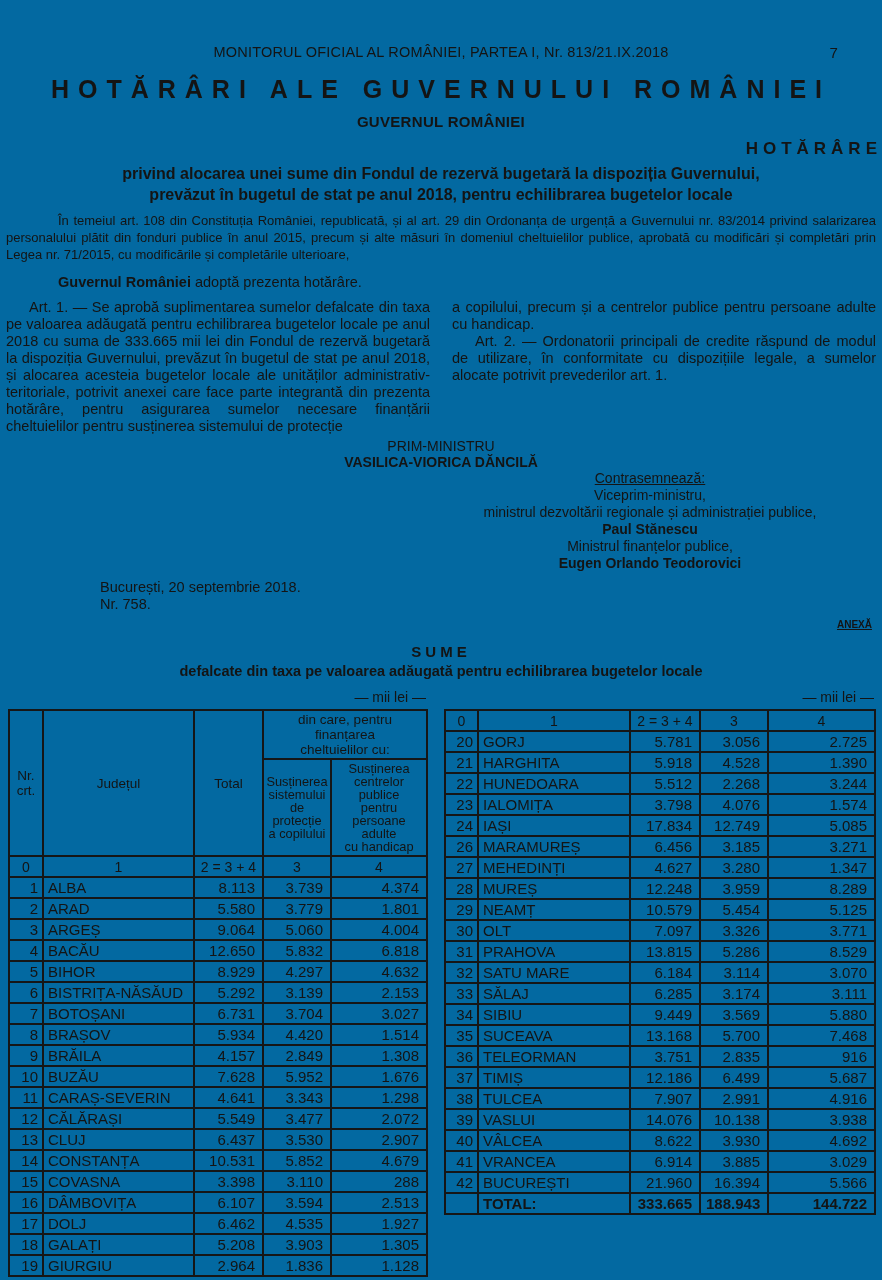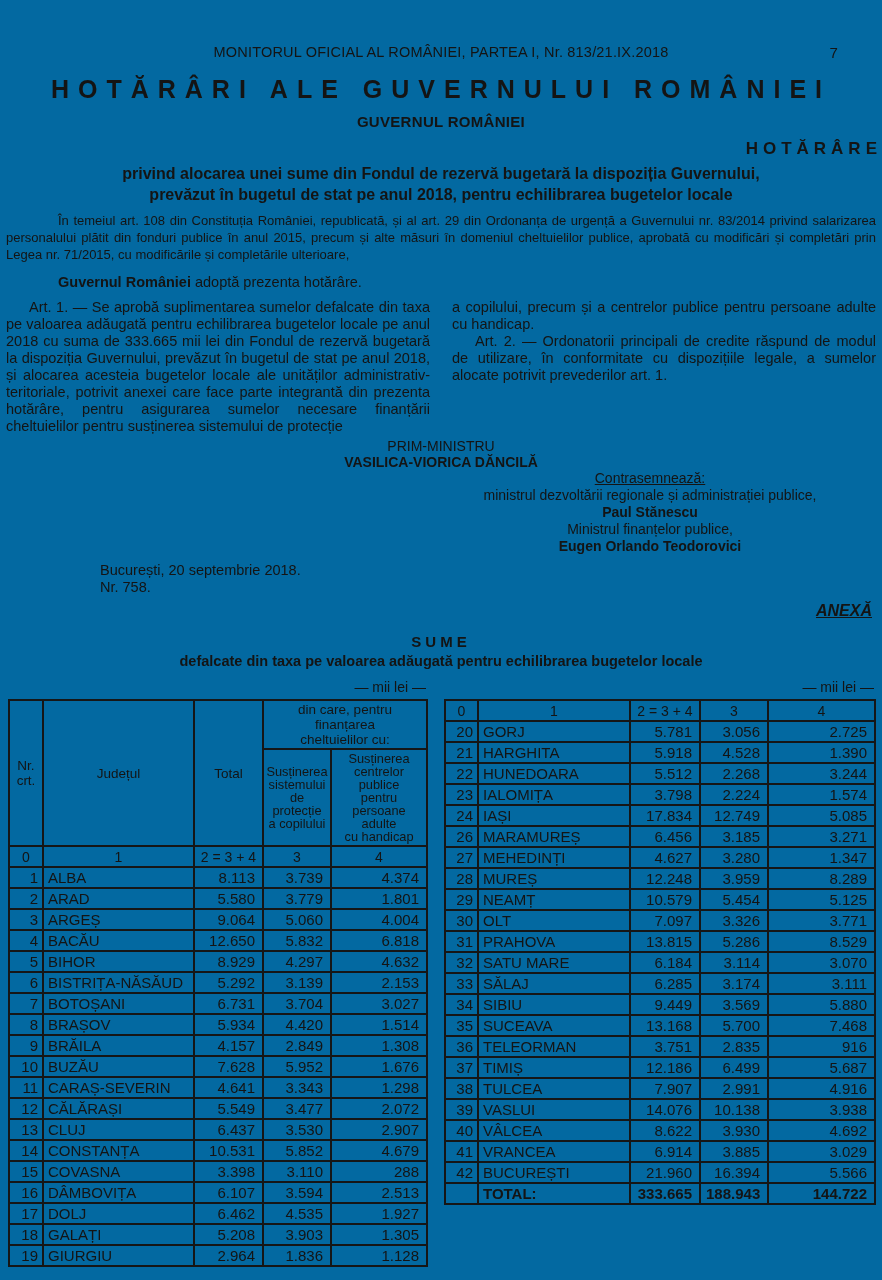--- a/index.html
+++ b/index.html
@@ -27,21 +27,21 @@
   .articles .col{width:427px;font-size:14.5px;line-height:17px;text-align:justify;}
   .articles p{margin:0;}
   .articles p.indent{text-indent:23px;}
   
   .pm-block{margin-top:3px;text-align:center;font-size:14px;line-height:16px;}
   .pm-name{font-weight:bold;}
   .countersign{margin-left:430px;width:440px;text-align:center;font-size:14px;line-height:17px;}
   .countersign .label{text-decoration:underline;text-align:center;}
   .countersign .bold{font-weight:bold;}
   .date-block{margin:7px 0 0 100px;font-size:14.5px;line-height:17px;}
-  .annex-label{margin:6px 10px 0 0;text-align:right;font-size:16px;font-style:italic;font-weight:bold;text-decoration:underline;}
+  .annex-label{margin:6px 10px 0 0;text-align:right;font-size:10px;font-weight:bold;text-decoration:underline;}
   
   .annex-title{margin-top:13px;text-align:center;font-size:15px;font-weight:bold;letter-spacing:4px;}
   .annex-subtitle{margin-top:3px;text-align:center;font-size:14.5px;font-weight:bold;}
   
   .tables{display:flex;justify-content:space-between;align-items:flex-start;margin:10px 8px 0 8px;}
   .tbl-wrap-left{width:418px;}
   .tbl-wrap-right{width:430px;}
   .unit-note{text-align:right;font-size:14px;margin-bottom:4px;}
   table.data-table{border-collapse:collapse;width:100%;table-layout:fixed;}
   .data-table th,.data-table td{border:2px solid #161616;padding:1px 5px;font-weight:normal;}
@@ -91,20 +91,21 @@
     </div>
   </div>
 
   <div class="pm-block">
     <div>PRIM-MINISTRU</div>
     <div class="pm-name">VASILICA-VIORICA DĂNCILĂ</div>
   </div>
 
   <div class="countersign">
     <div class="label">Contrasemnează:</div>
+    <div>Viceprim-ministru,</div>
     <div>ministrul dezvoltării regionale și administrației publice,</div>
     <div class="bold">Paul Stănescu</div>
     <div>Ministrul finanțelor publice,</div>
     <div class="bold">Eugen Orlando Teodorovici</div>
   </div>
 
   <div class="date-block">
     <div>București, 20 septembrie 2018.</div>
     <div>Nr. 758.</div>
   </div>
@@ -330,21 +331,21 @@
               <td>22</td>
               <td>HUNEDOARA</td>
               <td>5.512</td>
               <td>2.268</td>
               <td>3.244</td>
             </tr>
             <tr>
               <td>23</td>
               <td>IALOMIȚA</td>
               <td>3.798</td>
-              <td>2.224</td>
+              <td>4.076</td>
               <td>1.574</td>
             </tr>
             <tr>
               <td>24</td>
               <td>IAȘI</td>
               <td>17.834</td>
               <td>12.749</td>
               <td>5.085</td>
             </tr>
             <tr>

